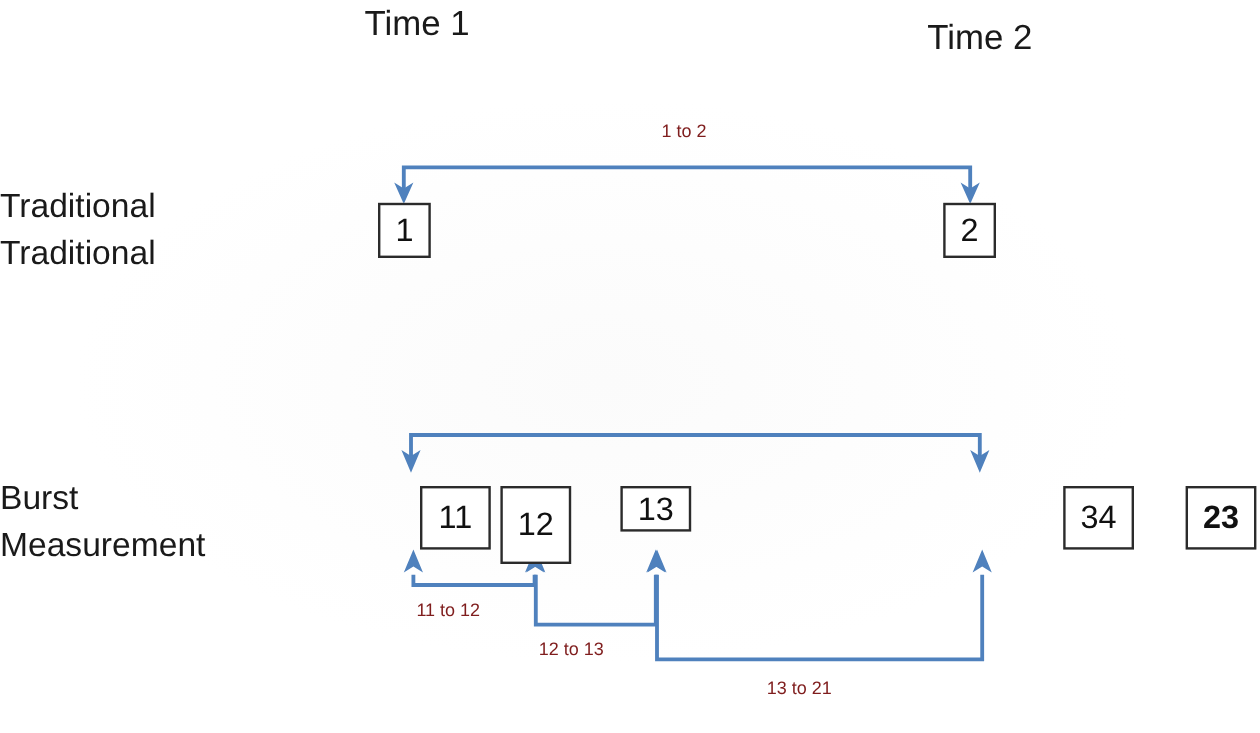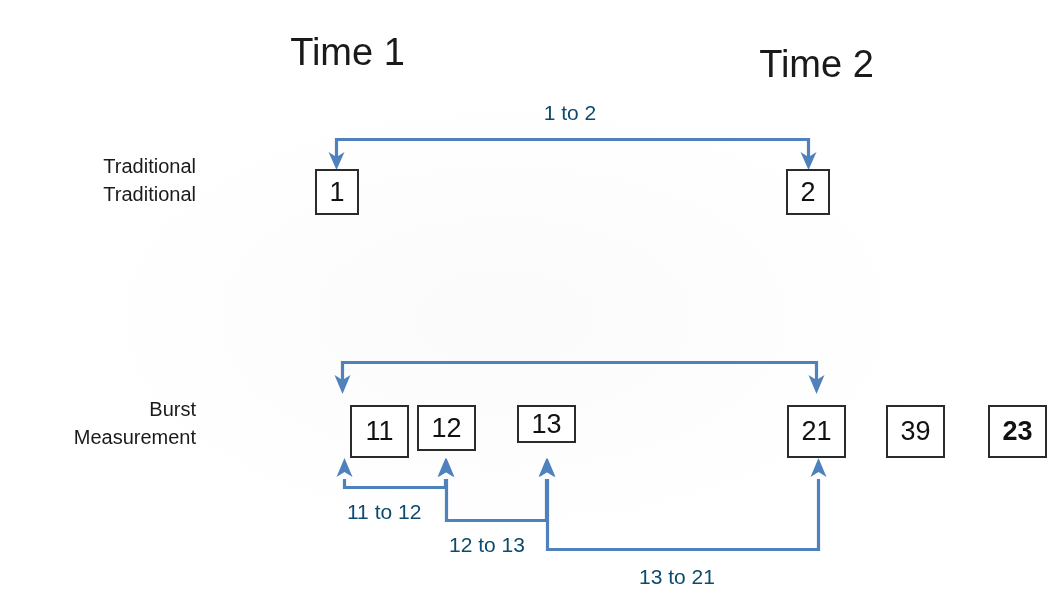--- a/index.html
+++ b/index.html
@@ -19,37 +19,36 @@
   #page::before {
     content: "";
     position: absolute;
     inset: 0;
     background: radial-gradient(ellipse 60% 55% at 48% 52%, #fbfbfb 0%, #ffffff 70%);
     pointer-events: none;
   }
   .col-header {
     position: absolute;
     text-align: center;
-    font-size: 38px;
+    font-size: 29px;
     color: #1a1a1a;
     white-space: nowrap;
-    margin-top: 27px;
   }
   .row-label {
     position: absolute;
-    text-align: right;
-    font-size: 20px;
+    text-align: left;
+    font-size: 28px;
     color: #1a1a1a;
     line-height: 1.38;
     white-space: nowrap;
   }
   .edge-label {
     position: absolute;
-    font-size: 21px;
-    color: #0c4a6e;
+    font-size: 15px;
+    color: #7f1d1d;
     white-space: nowrap;
   }
   .node-box {
     position: absolute;
     box-sizing: border-box;
     border: 2px solid #2b2b2b;
     background: #ffffff;
     display: flex;
     align-items: center;
     justify-content: center;
@@ -133,19 +132,18 @@
   <div class="edge-label" style="left:347px; top:500px;">11 to 12</div>
 
   <div class="edge-label" style="left:449px; top:533px;">12 to 13</div>
 
   <div class="edge-label" style="left:639px; top:565px;">13 to 21</div>
 
   <div class="node-box" style="left:315px; top:169px; width:44px; height:46px;">1</div>
   <div class="node-box" style="left:786px; top:169px; width:44px; height:46px;">2</div>
 
   <div class="node-box" style="left:315px; top:405px; width:59px; height:53px;margin-left:35px;">11</div>
-  <div class="node-box" style="left:417px; top:405px; width:59px; height:46px;">12</div>
+  <div class="node-box" style="left:417px; top:405px; width:59px; height:65px;">12</div>
   <div class="node-box" style="left:517px; top:405px; width:59px; height:38px;">13</div>
-  <div class="node-box" style="left:787px; top:405px; width:59px; height:53px;">21</div>
-  <div class="node-box" style="left:886px; top:405px; width:59px; height:53px;">39</div>
+  <div class="node-box" style="left:886px; top:405px; width:59px; height:53px;">34</div>
   <div class="node-box" style="left:988px; top:405px; width:59px; height:53px;font-weight:bold;">23</div>
 
 </div>
 
 </body></html>

